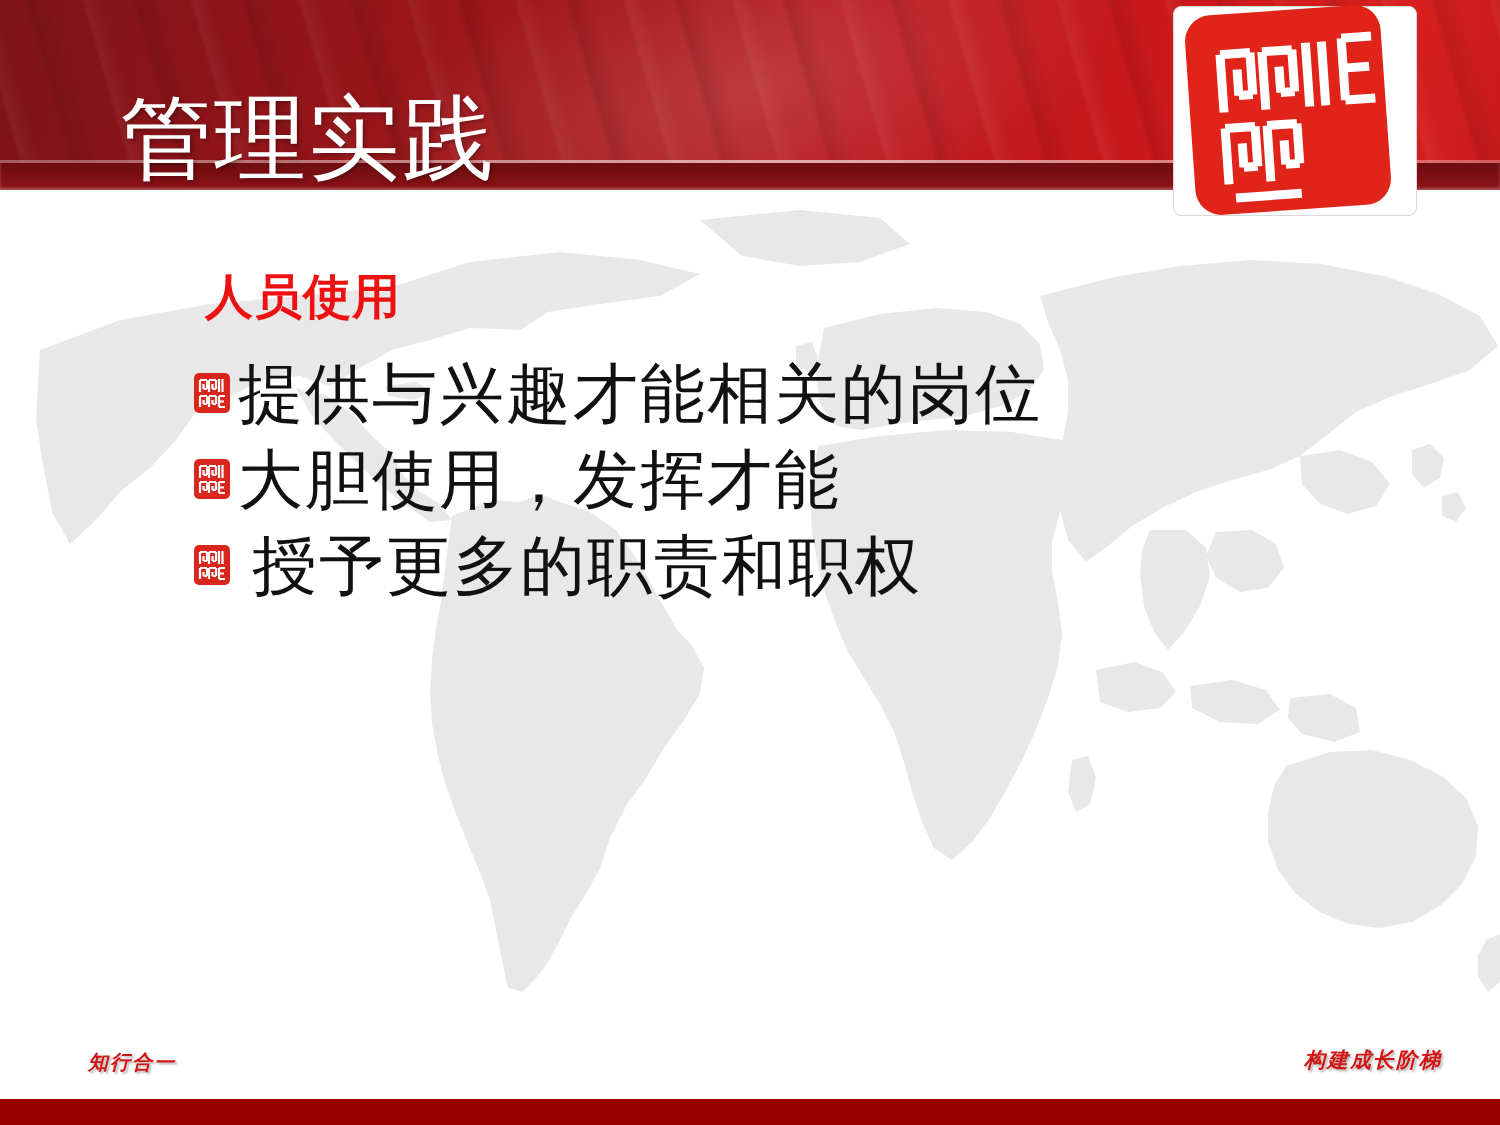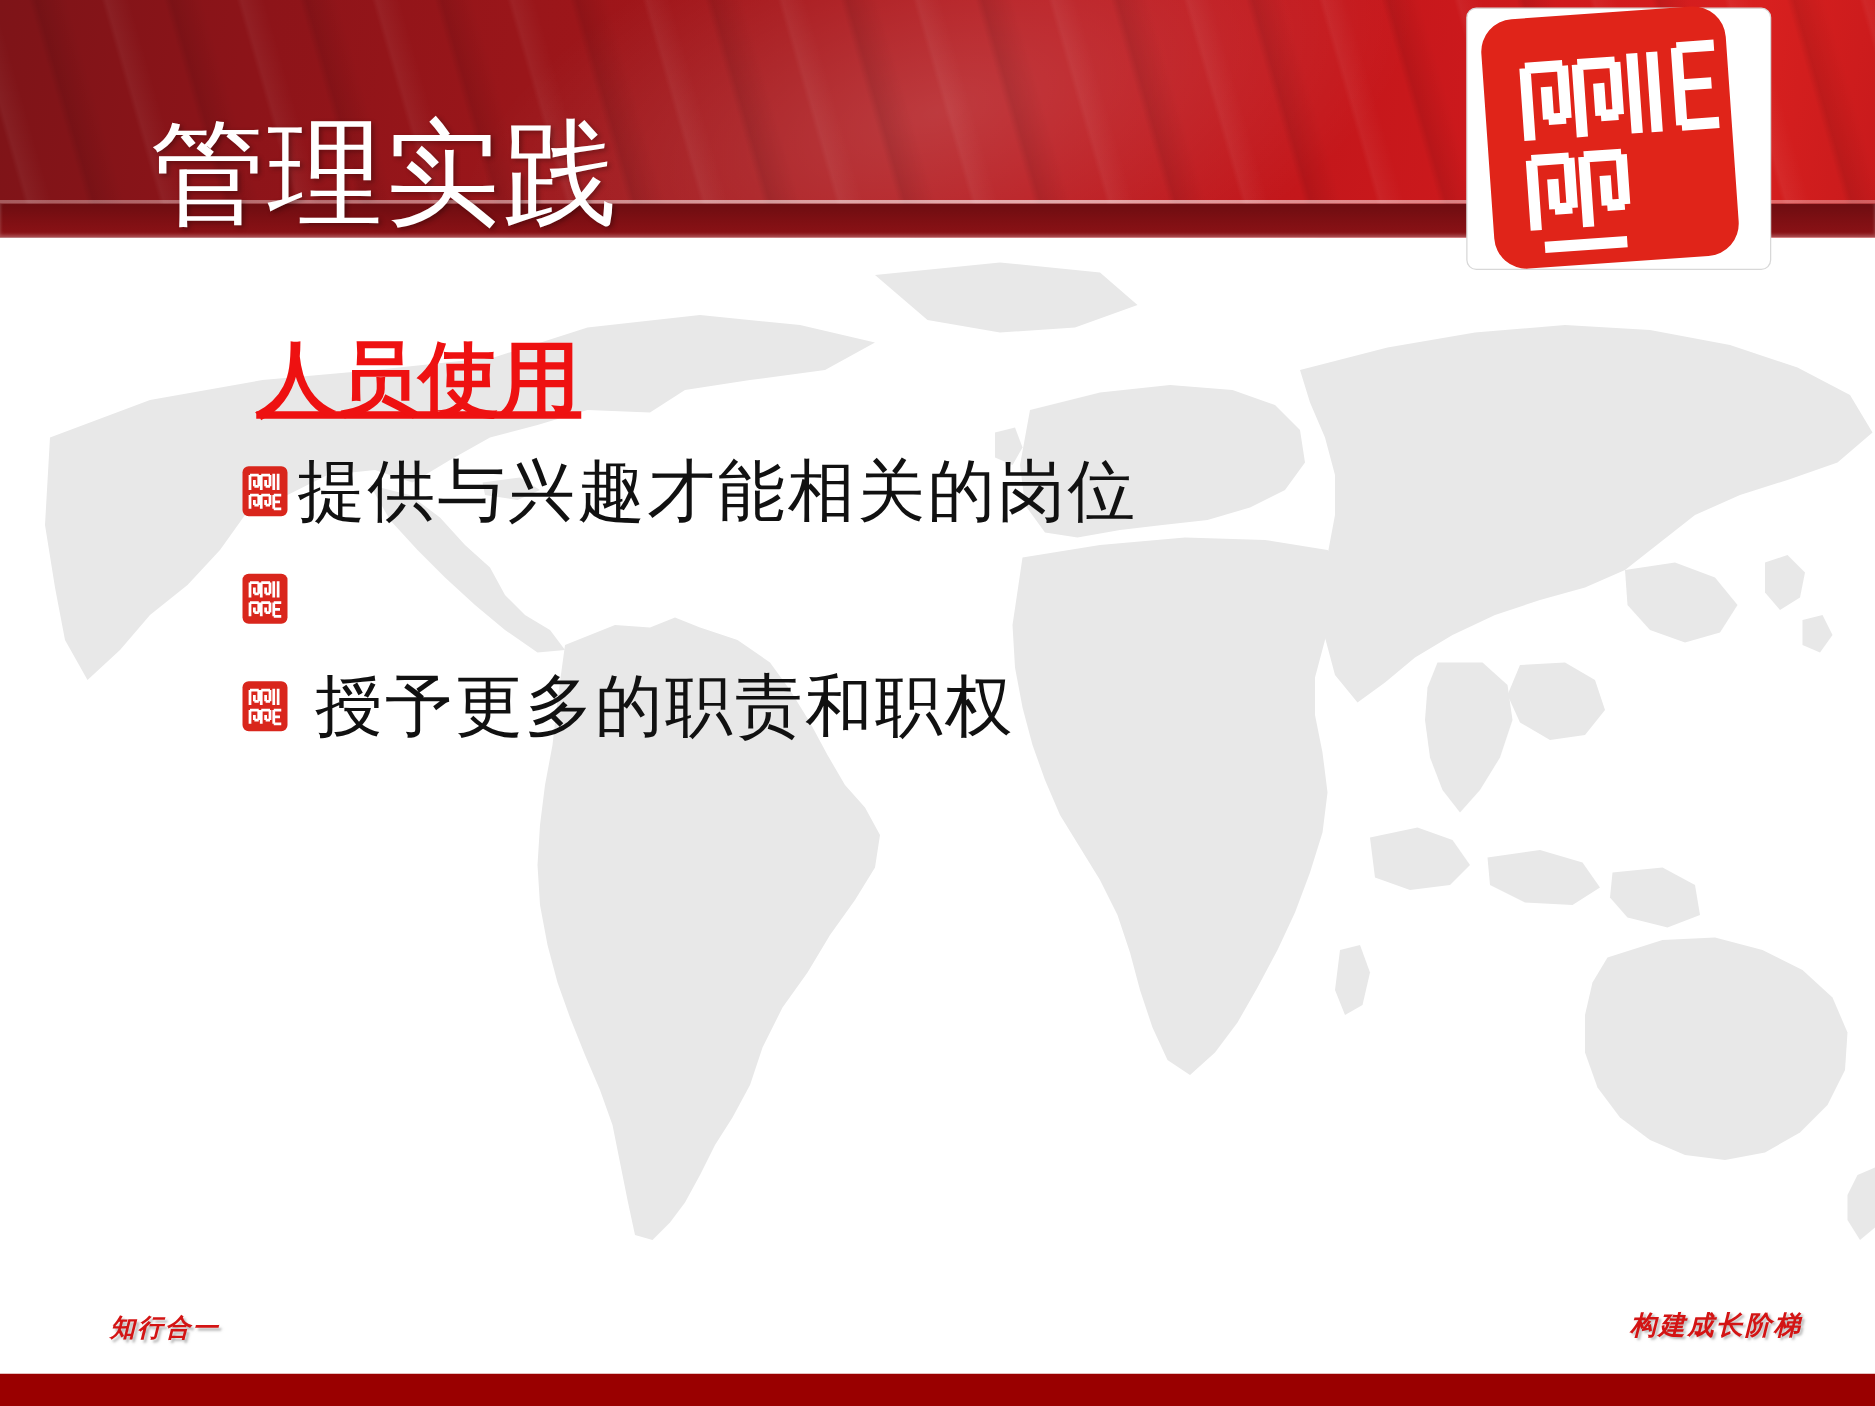--- a/index.html
+++ b/index.html
@@ -112,47 +112,46 @@
   .content{
     position:absolute;
     left:0;top:200px;
     width:1500px;height:840px;
     z-index:3;
   }
   .section-heading{
     position:absolute;
     left:205px;top:72px;
     color:#ee1111;
-    font-size:64px;
+    font-size:48px;
     font-weight:bold;
     line-height:1;
     letter-spacing:1px;
     font-family:"DejaVu Sans","Liberation Sans",sans-serif;
     white-space:nowrap;
-    text-decoration:underline;
   }
   .bullets{
     position:absolute;
     left:192px;top:150px;
     width:1200px;
   }
   .bullet-row{
     display:flex;
     align-items:center;
     height:86px;
   }
   .bullet-marker{
     width:40px;height:44px;
     flex:0 0 40px;
     margin-right:6px;
   }
   .bullet-row.indented .bullet-marker{margin-right:20px;}
   .bullet-marker svg{display:block;width:100%;height:100%;}
   .bullet-text{
-    font-size:54px;
+    font-size:65px;
     line-height:1;
     color:#111111;
     font-family:"DejaVu Serif","Liberation Serif",serif;
     letter-spacing:2px;
     white-space:nowrap;
   }
 
   
   .footer-left{
     position:absolute;
@@ -315,20 +314,21 @@
             <g fill="none" stroke="#ffffff" stroke-width="2.2">
               <path d="M8,9 L8,21 M8,9 L15,9 M15,9 L15,18 M11.5,13 L11.5,18 M11.5,18 L15,18"></path>
               <path d="M17,9 L17,21 M17,9 L24,9 M24,9 L24,18 M20.5,13 L20.5,18 M20.5,18 L24,18"></path>
               <path d="M27,8 L27,21 M30.5,8 L30.5,21"></path>
               <path d="M8,25 L8,36 M8,25 L15,25 M15,25 L15,33 M11.5,29 L11.5,33 M11.5,33 L15,33"></path>
               <path d="M17,25 L17,36 M17,25 L24,25 M24,25 L24,33 M20.5,29 L20.5,33 M20.5,33 L24,33"></path>
               <path d="M27,25 L33,25 M27,25 L27,36 M27,30.5 L32,30.5 M27,36 L33,36"></path>
             </g>
           </svg>
         </span>
+        <span class="bullet-text">大胆使用，发挥才能</span>
       </div>
 
       <div class="bullet-row indented">
         <span class="bullet-marker">
           <svg viewBox="0 0 40 44" aria-hidden="true">
             <rect x="2" y="2" width="36" height="40" rx="5" ry="5" fill="#d9261c"></rect>
             <g fill="none" stroke="#ffffff" stroke-width="2.2">
               <path d="M8,9 L8,21 M8,9 L15,9 M15,9 L15,18 M11.5,13 L11.5,18 M11.5,18 L15,18"></path>
               <path d="M17,9 L17,21 M17,9 L24,9 M24,9 L24,18 M20.5,13 L20.5,18 M20.5,18 L24,18"></path>
               <path d="M27,8 L27,21 M30.5,8 L30.5,21"></path>

